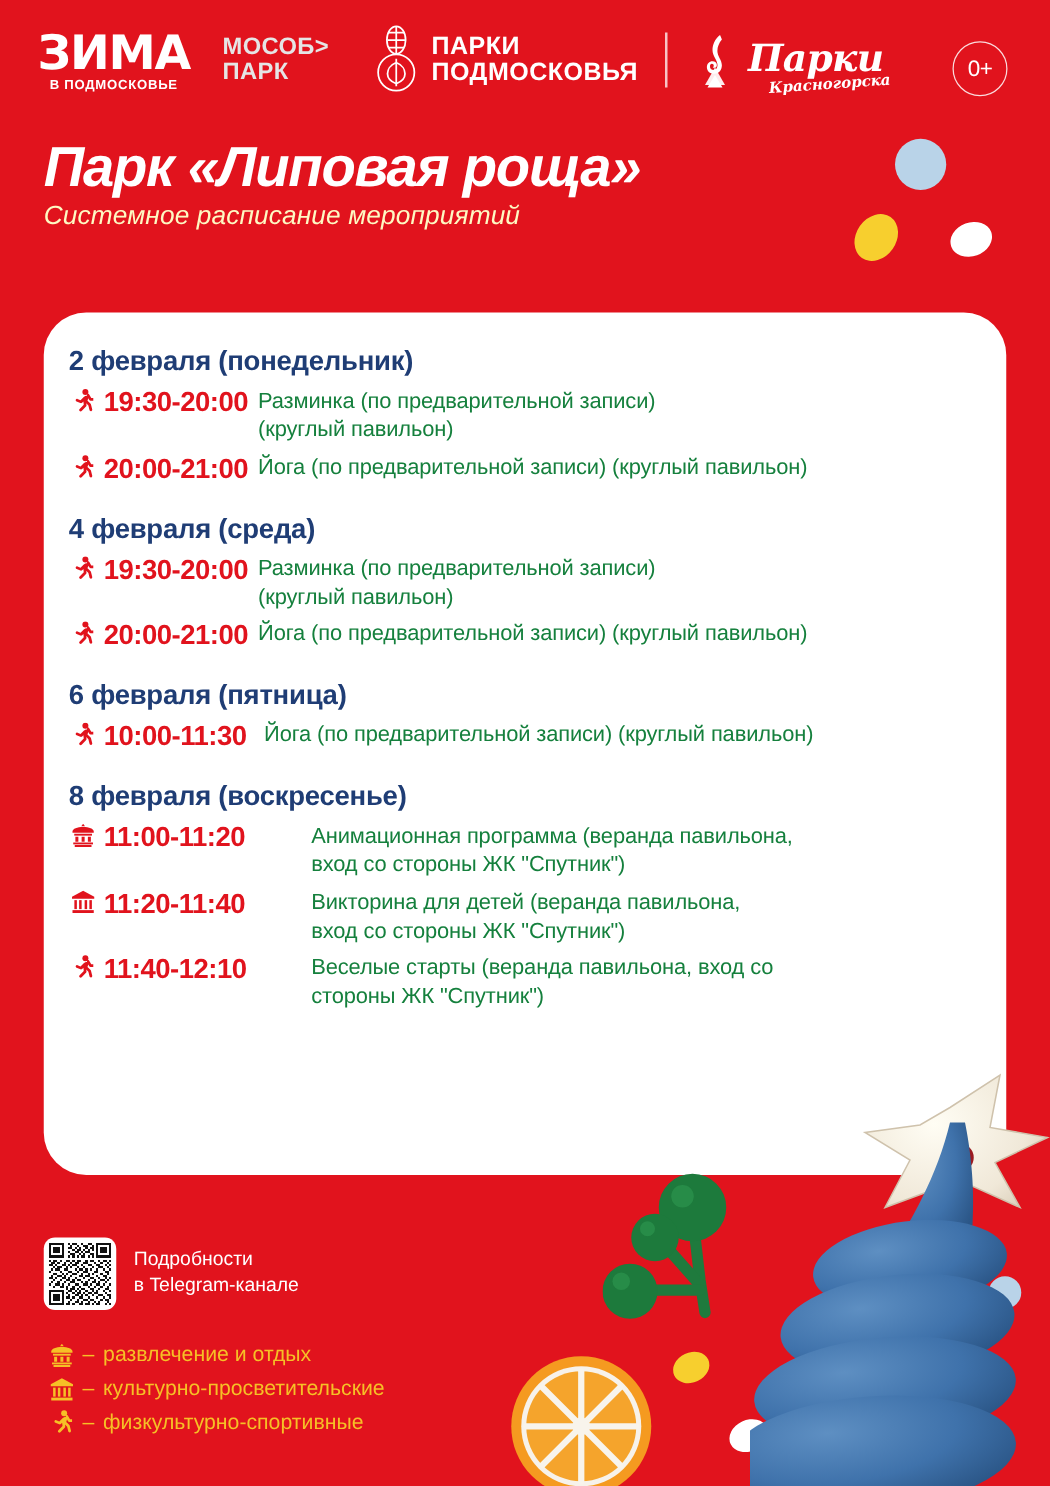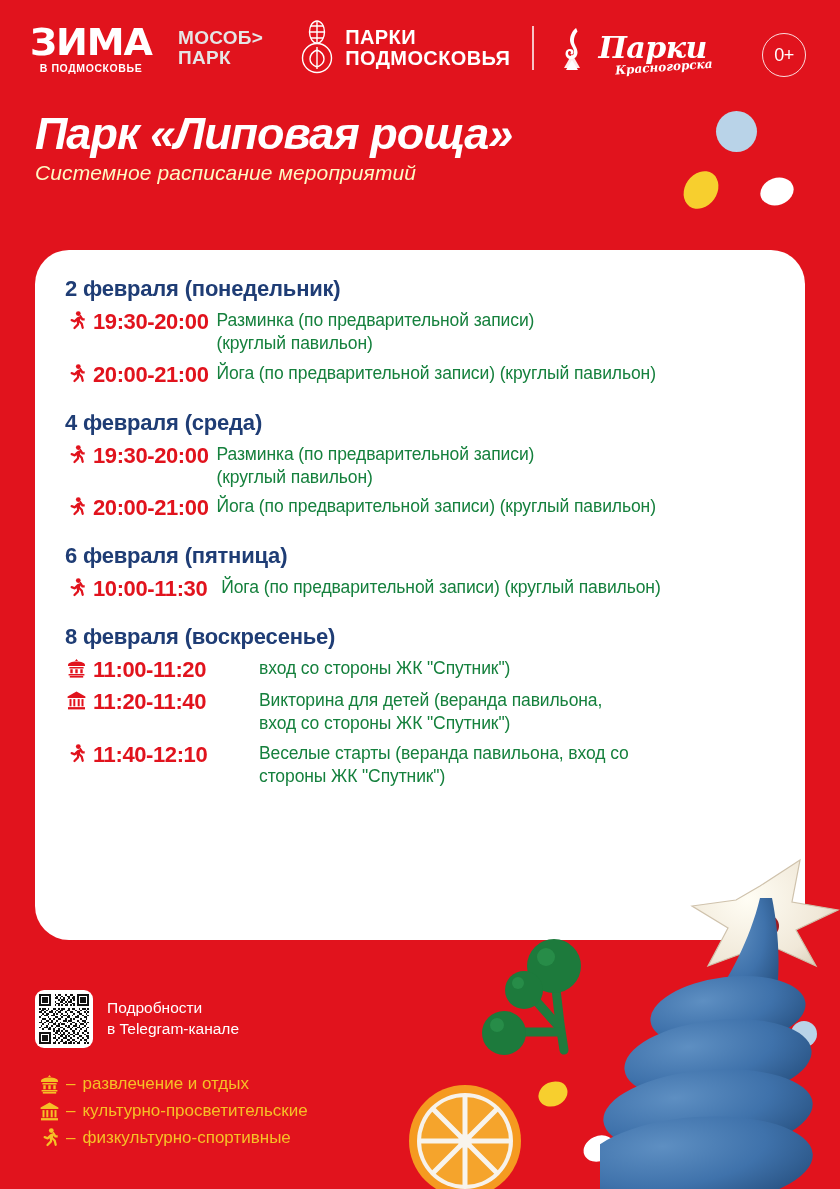--- a/index.html
+++ b/index.html
@@ -174,21 +174,21 @@
 
   
   .card {
     position: absolute;
     left: 35px; top: 250px;
     width: 770px; height: 690px;
     background: #ffffff;
     border-radius: 34px;
     z-index: 3;
   }
-  .card-inner { padding: 26px 30px 0 30px; }
+  .card-inner { padding: 26px 30px 0 20px; }
 
   .day-group { margin-bottom: 6px; }
   .day-title {
     color: #1f3d75;
     font-size: 22px;
     font-weight: 700;
     margin: 0 0 7px 0;
     letter-spacing: -0.2px;
   }
   .day-group + .day-group .day-title { margin-top: 22px; }
@@ -444,20 +444,21 @@
                 <path d="M9.5 0 11 1.9H8z"></path>
                 <path d="M1 6.2C1 4 4.8 2.6 9.5 2.6S18 4 18 6.2v.9H1z"></path>
                 <rect x="2.4" y="8" width="14.2" height="1.5"></rect>
                 <path d="M3.3 10.3h2.4v4H3.3zM8.3 10.3h2.4v4H8.3zM13.3 10.3h2.4v4h-2.4z"></path>
                 <rect x="1.6" y="15" width="15.8" height="1.5"></rect>
                 <rect x="2.8" y="17" width="13.4" height="1.6"></rect>
               </svg>
           </span>
           <span class="event-time wide">11:00-11:20</span>
           <span class="event-desc">
+            <span>Анимационная программа (веранда павильона,</span>
             <span class="cont">вход со стороны ЖК "Спутник")</span>
           </span>
         </div>
 
         <div class="event-row">
           <span class="event-icon">
             <svg width="19" height="19" viewBox="0 0 19 19" fill="currentColor">
                 <path d="M9.5 0.6 18.4 5.4v1.5H0.6V5.4z"></path>
                 <rect x="2.5" y="8.1" width="2" height="7.2"></rect>
                 <rect x="6.3" y="8.1" width="2" height="7.2"></rect>

